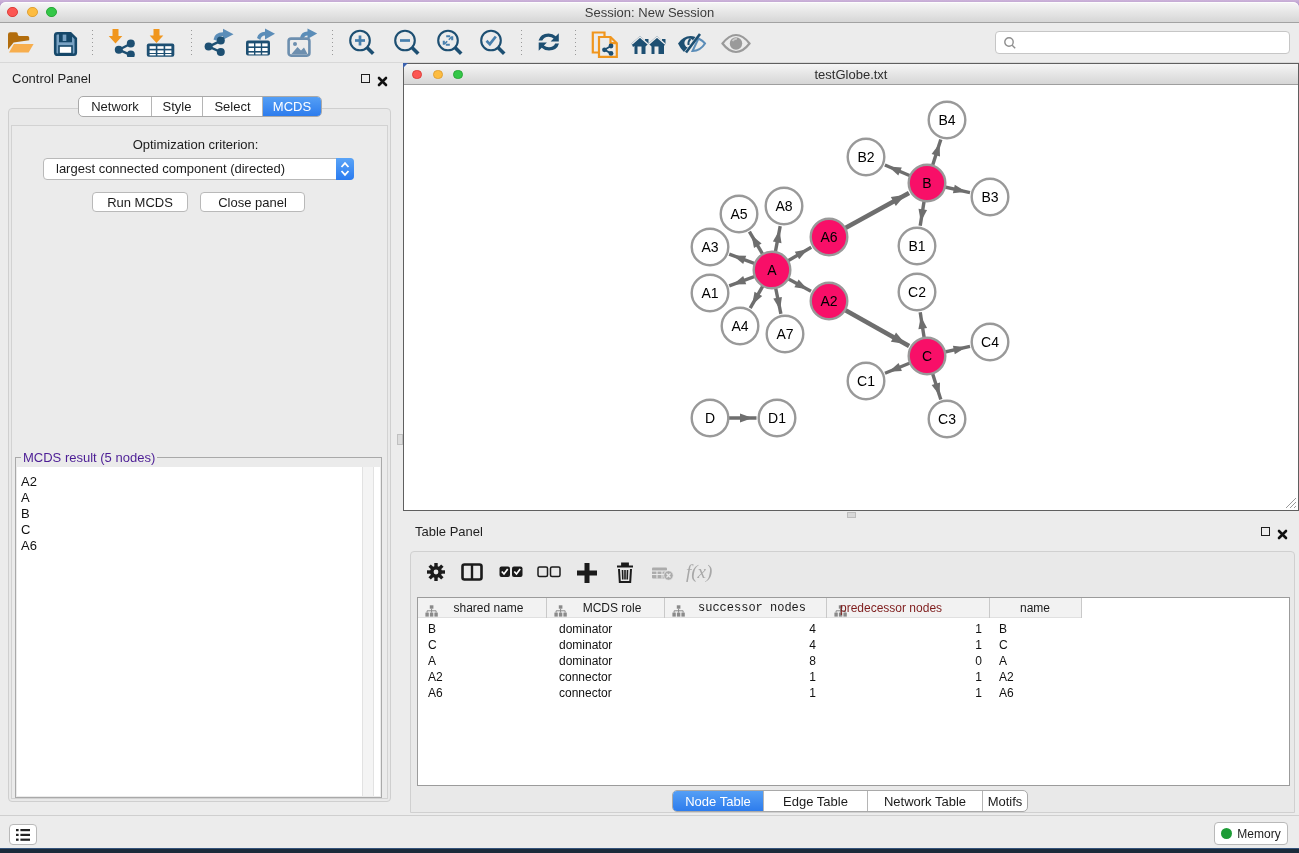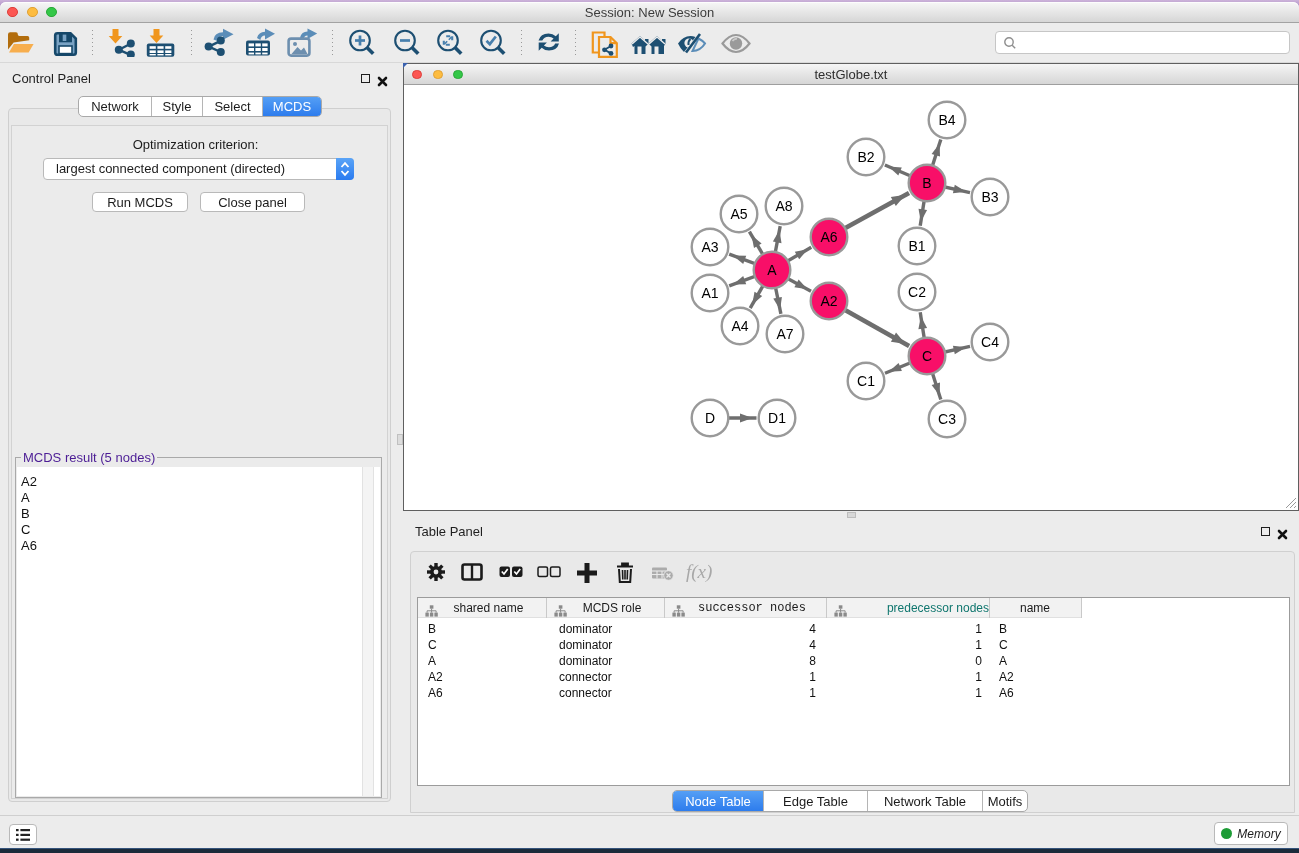--- a/index.html
+++ b/index.html
@@ -433,21 +433,21 @@
         <g fill="#8a8a8a">
           <rect x="4.8" y="0.3" width="3.6" height="3.4"></rect>
           <rect x="0.4" y="7.6" width="3.4" height="4"></rect>
           <rect x="4.9" y="7.6" width="3.4" height="4"></rect>
           <rect x="9.4" y="7.6" width="3.4" height="4"></rect>
         </g>
         <g stroke="#8a8a8a" stroke-width="1" fill="none">
           <path d="M6.6 3.7 L6.6 7.6 M2.1 7.6 L2.1 5.8 L11.1 5.8 L11.1 7.6"></path>
         </g>
       </svg></div>
-    <div class="abs" style="left:840px;top:601px;width:149px;text-align:right;font-size:12px;color:#0f766e;">predecessor nodes</div>
+    <div class="abs" style="left:840px;top:601px;width:149px;text-align:left;font-size:12px;color:#7f1d1d;">predecessor nodes</div>
     <div class="abs" style="left:989px;top:601px;width:92px;text-align:center;font-size:12px;color:#1a1a1a;">name</div>
     <div class="abs" style="left:428px;top:622px;font-size:12px;color:#111;">B</div>
     <div class="abs" style="left:559px;top:622px;font-size:12px;color:#111;">dominator</div>
     <div class="abs" style="left:700px;top:622px;width:116px;text-align:right;font-size:12px;color:#111;">4</div>
     <div class="abs" style="left:860px;top:622px;width:122px;text-align:right;font-size:12px;color:#111;">1</div>
     <div class="abs" style="left:999px;top:622px;font-size:12px;color:#111;">B</div>
     <div class="abs" style="left:428px;top:638px;font-size:12px;color:#111;">C</div>
     <div class="abs" style="left:559px;top:638px;font-size:12px;color:#111;">dominator</div>
     <div class="abs" style="left:700px;top:638px;width:116px;text-align:right;font-size:12px;color:#111;">4</div>
     <div class="abs" style="left:860px;top:638px;width:122px;text-align:right;font-size:12px;color:#111;">1</div>
@@ -482,15 +482,15 @@
       <g fill="#222">
         <rect x="1" y="1" width="2.6" height="2.2"></rect>
         <rect x="1" y="5.8" width="2.6" height="2.2"></rect>
         <rect x="1" y="10.6" width="2.6" height="2.2"></rect>
         <rect x="5.4" y="1" width="9.6" height="2.2"></rect>
         <rect x="5.4" y="5.8" width="9.6" height="2.2"></rect>
         <rect x="5.4" y="10.6" width="9.6" height="2.2"></rect>
       </g>
     </svg>
 </div>
-<div class="abs btn" style="left:1214px;top:822px;width:74px;height:23px;font-size:12px;gap:5px;font-style:italic;">
+<div class="abs btn" style="left:1214px;top:822px;width:74px;height:23px;font-size:12px;gap:5px;">
 <span style="width:11px;height:11px;border-radius:50%;background:#1d9c36;display:inline-block;"></span>Memory
 </div>
 
 </body></html>

